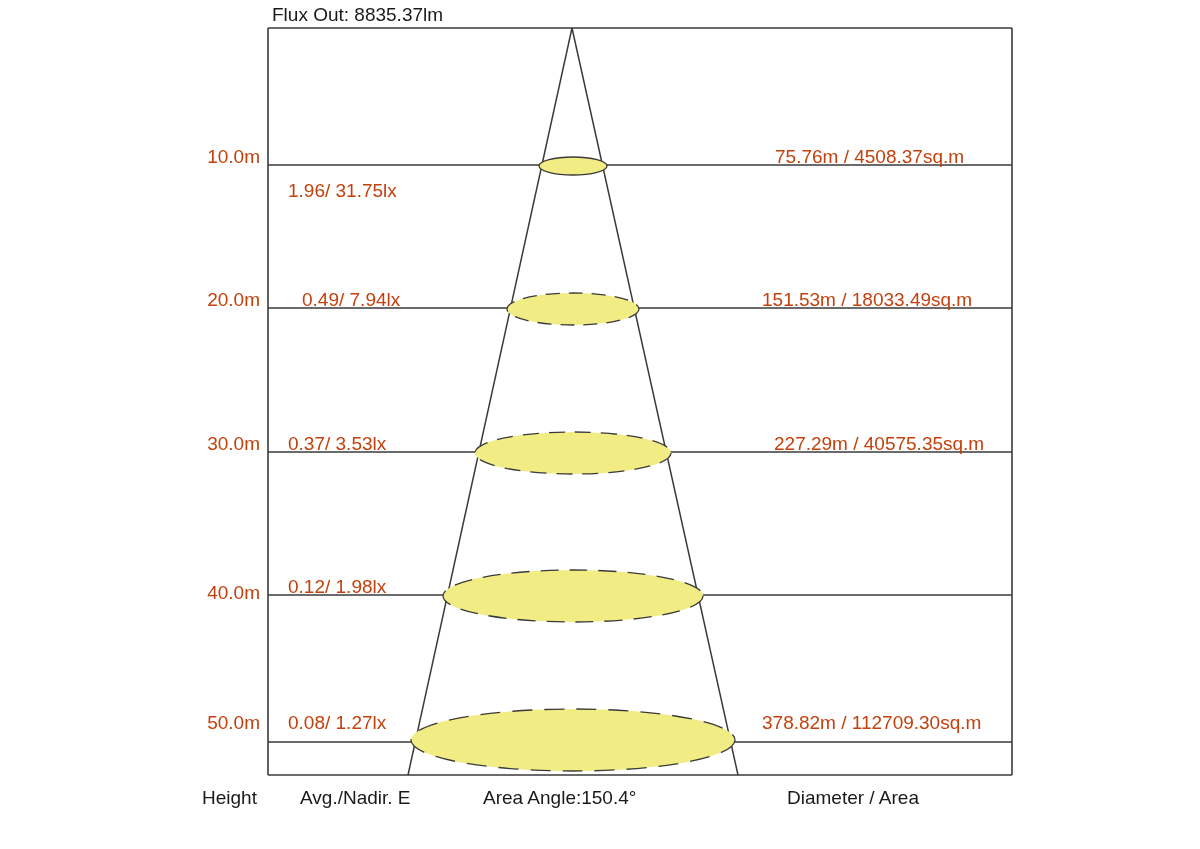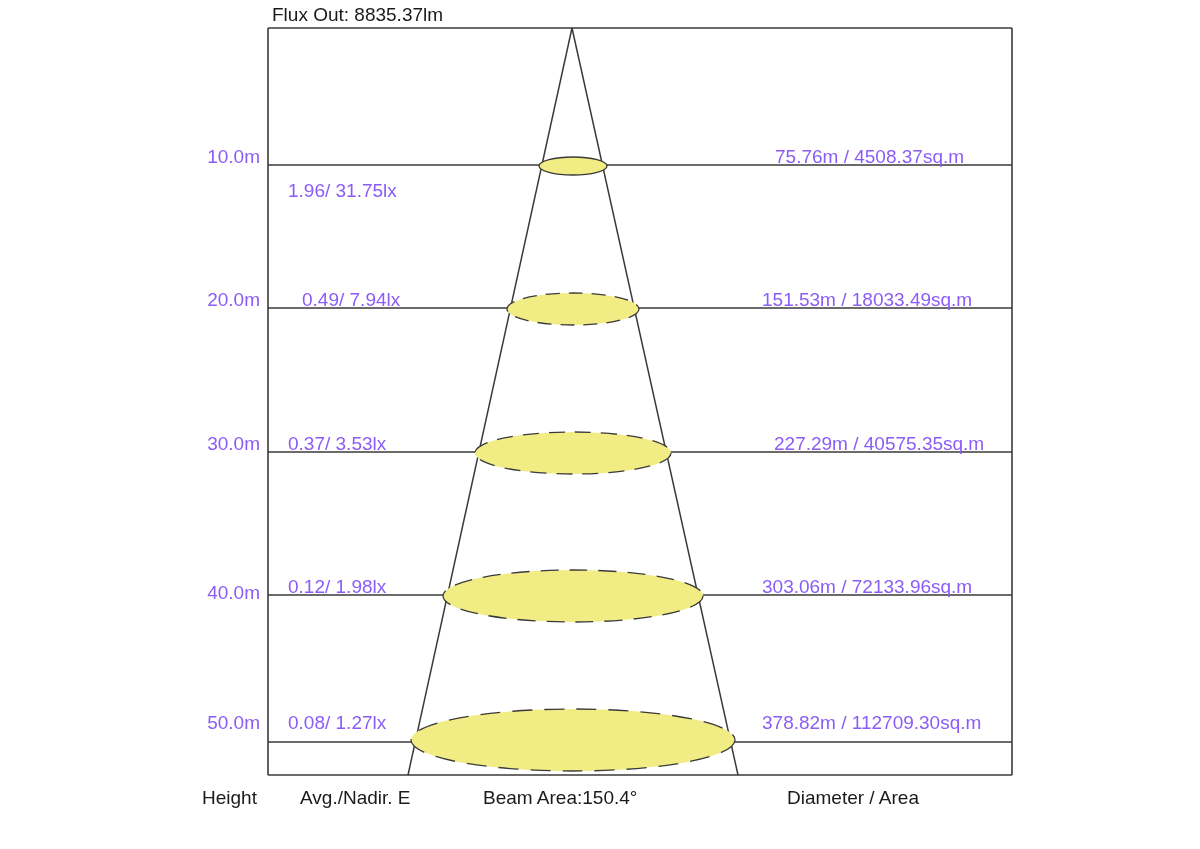--- a/index.html
+++ b/index.html
@@ -31,21 +31,21 @@
   }
   svg.cone {
     position: absolute;
     left: 0; top: 0;
     width: 1200px;
     height: 849px;
   }
   .row-label {
     position: absolute;
     font-size: 19px;
-    color: #8b5cf6;
+    color: #c2410c;
     white-space: nowrap;
   }
   .height-label {
     text-align: right;
     width: 130px;
   }
   .axis-title {
     position: absolute;
     font-size: 19px;
     color: #1a1a1a;
@@ -90,24 +90,23 @@
   <div class="row-label height-label" style="left:130px; top:289px;">20.0m</div>
   <div class="row-label" style="left:302px; top:289px;">0.49/ 7.94lx</div>
   <div class="row-label" style="left:762px; top:289px;">151.53m / 18033.49sq.m</div>
 
   <div class="row-label height-label" style="left:130px; top:433px;">30.0m</div>
   <div class="row-label" style="left:288px; top:433px;">0.37/ 3.53lx</div>
   <div class="row-label" style="left:762px; top:433px;margin-left:12px;">227.29m / 40575.35sq.m</div>
 
   <div class="row-label height-label" style="left:130px; top:576px;margin-top:6px;">40.0m</div>
   <div class="row-label" style="left:288px; top:576px;">0.12/ 1.98lx</div>
-  <div class="row-label" style="left:762px; top:576px;">303.06m / 72133.96sq.m</div>
 
   <div class="row-label height-label" style="left:130px; top:712px;">50.0m</div>
   <div class="row-label" style="left:288px; top:712px;">0.08/ 1.27lx</div>
   <div class="row-label" style="left:762px; top:712px;">378.82m / 112709.30sq.m</div>
 
   <div class="axis-title" style="left:202px;">Height</div>
   <div class="axis-title" style="left:300px;">Avg./Nadir. E</div>
-  <div class="axis-title" style="left:483px;">Beam Area:150.4°</div>
+  <div class="axis-title" style="left:483px;">Area Angle:150.4°</div>
   <div class="axis-title" style="left:787px;">Diameter / Area</div>
 
 </div>
 
 </body></html>

